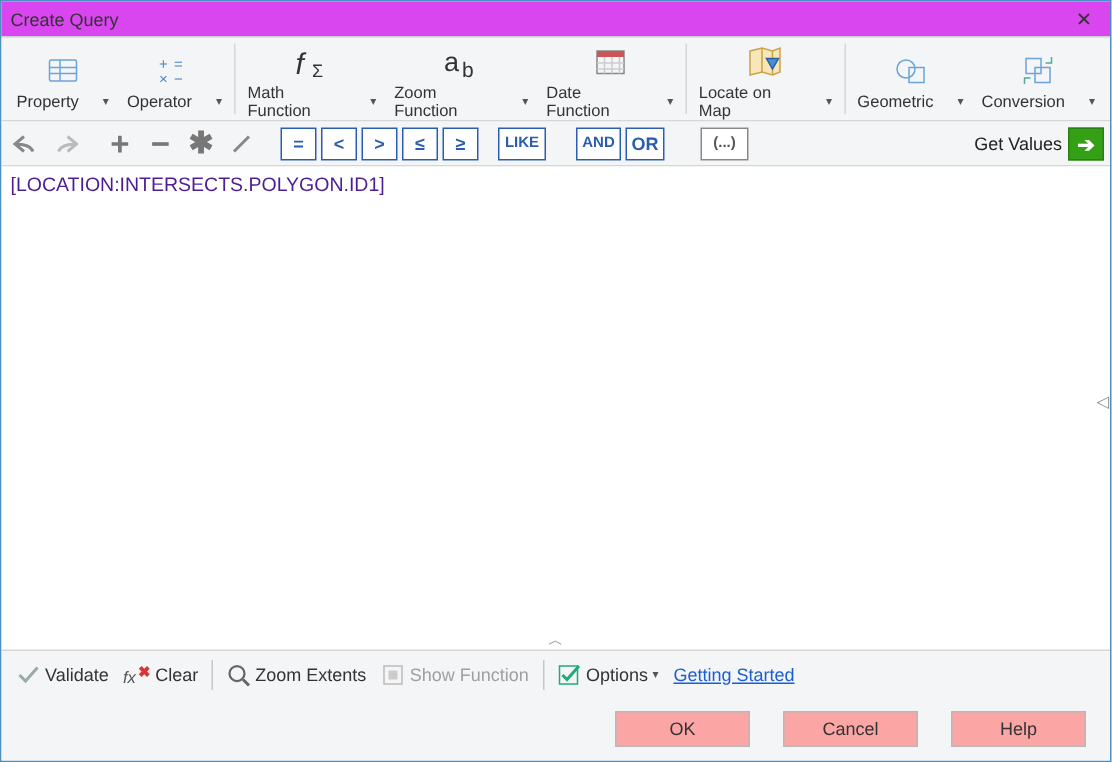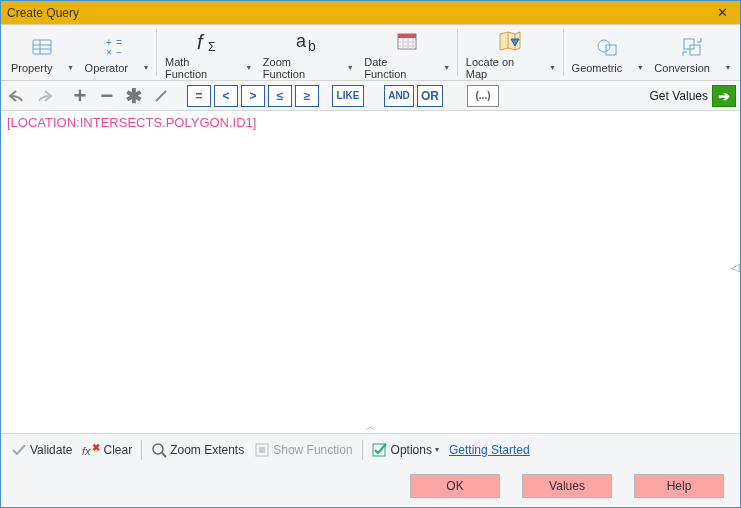--- a/index.html
+++ b/index.html
@@ -5,21 +5,21 @@
   * { box-sizing: border-box; font-family: "Segoe UI", Tahoma, sans-serif; }
   html,body { margin:0; padding:0; }
   .window {
     width:741px; height:508px;
     border:1px solid #4a90c2;
     background:#fff;
     display:flex; flex-direction:column;
     position:relative;
   }
   .titlebar {
-    height:24px; background:#eab308;
+    height:24px; background:#d946ef;
     display:flex; align-items:center;
     padding:0 6px;
     border-bottom:1px solid #d0d0d0;
     font-size:12px; color:#333;
   }
   .titlebar .tspacer { flex:1; }
   .close-x { font-size:13px; color:#333; padding:0 6px; cursor:default; }
   .ribbon {
     height:56px; background:#f4f5f6;
     border-bottom:1px solid #d6d6d6;
@@ -59,21 +59,21 @@
   .go-arrow {
     width:24px; height:22px; background:#34a016;
     display:flex; align-items:center; justify-content:center;
     color:#fff; font-weight:bold; font-size:14px;
     border:1px solid #2a7f12;
   }
   .editor {
     flex:1; background:#fff;
     padding:4px 6px;
     font-size:13px; font-family:"Segoe UI",sans-serif;
-    color:#ec4899;
+    color:#4c1d95;
     overflow:auto;
     position:relative;
   }
   .caret-up {
     height:12px; display:flex; justify-content:center; align-items:center;
     color:#888; font-size:10px;
     background:#fff;
   }
   .bottombar {
     height:32px; background:#f4f5f6;
@@ -357,19 +357,19 @@
       <span class="dd">▾</span>
     </div>
     <span class="link" style="margin-left:4px">Getting Started</span>
   </div>
 
   <div class="footer">
     <div class="winbtn">
         <span>OK</span>
       </div>
     <div class="winbtn">
-        <span>Values</span>
+        <span>Cancel</span>
       </div>
     <div class="winbtn">
         <span>Help</span>
       </div>
   </div>
 </div>
 
 </body></html>

